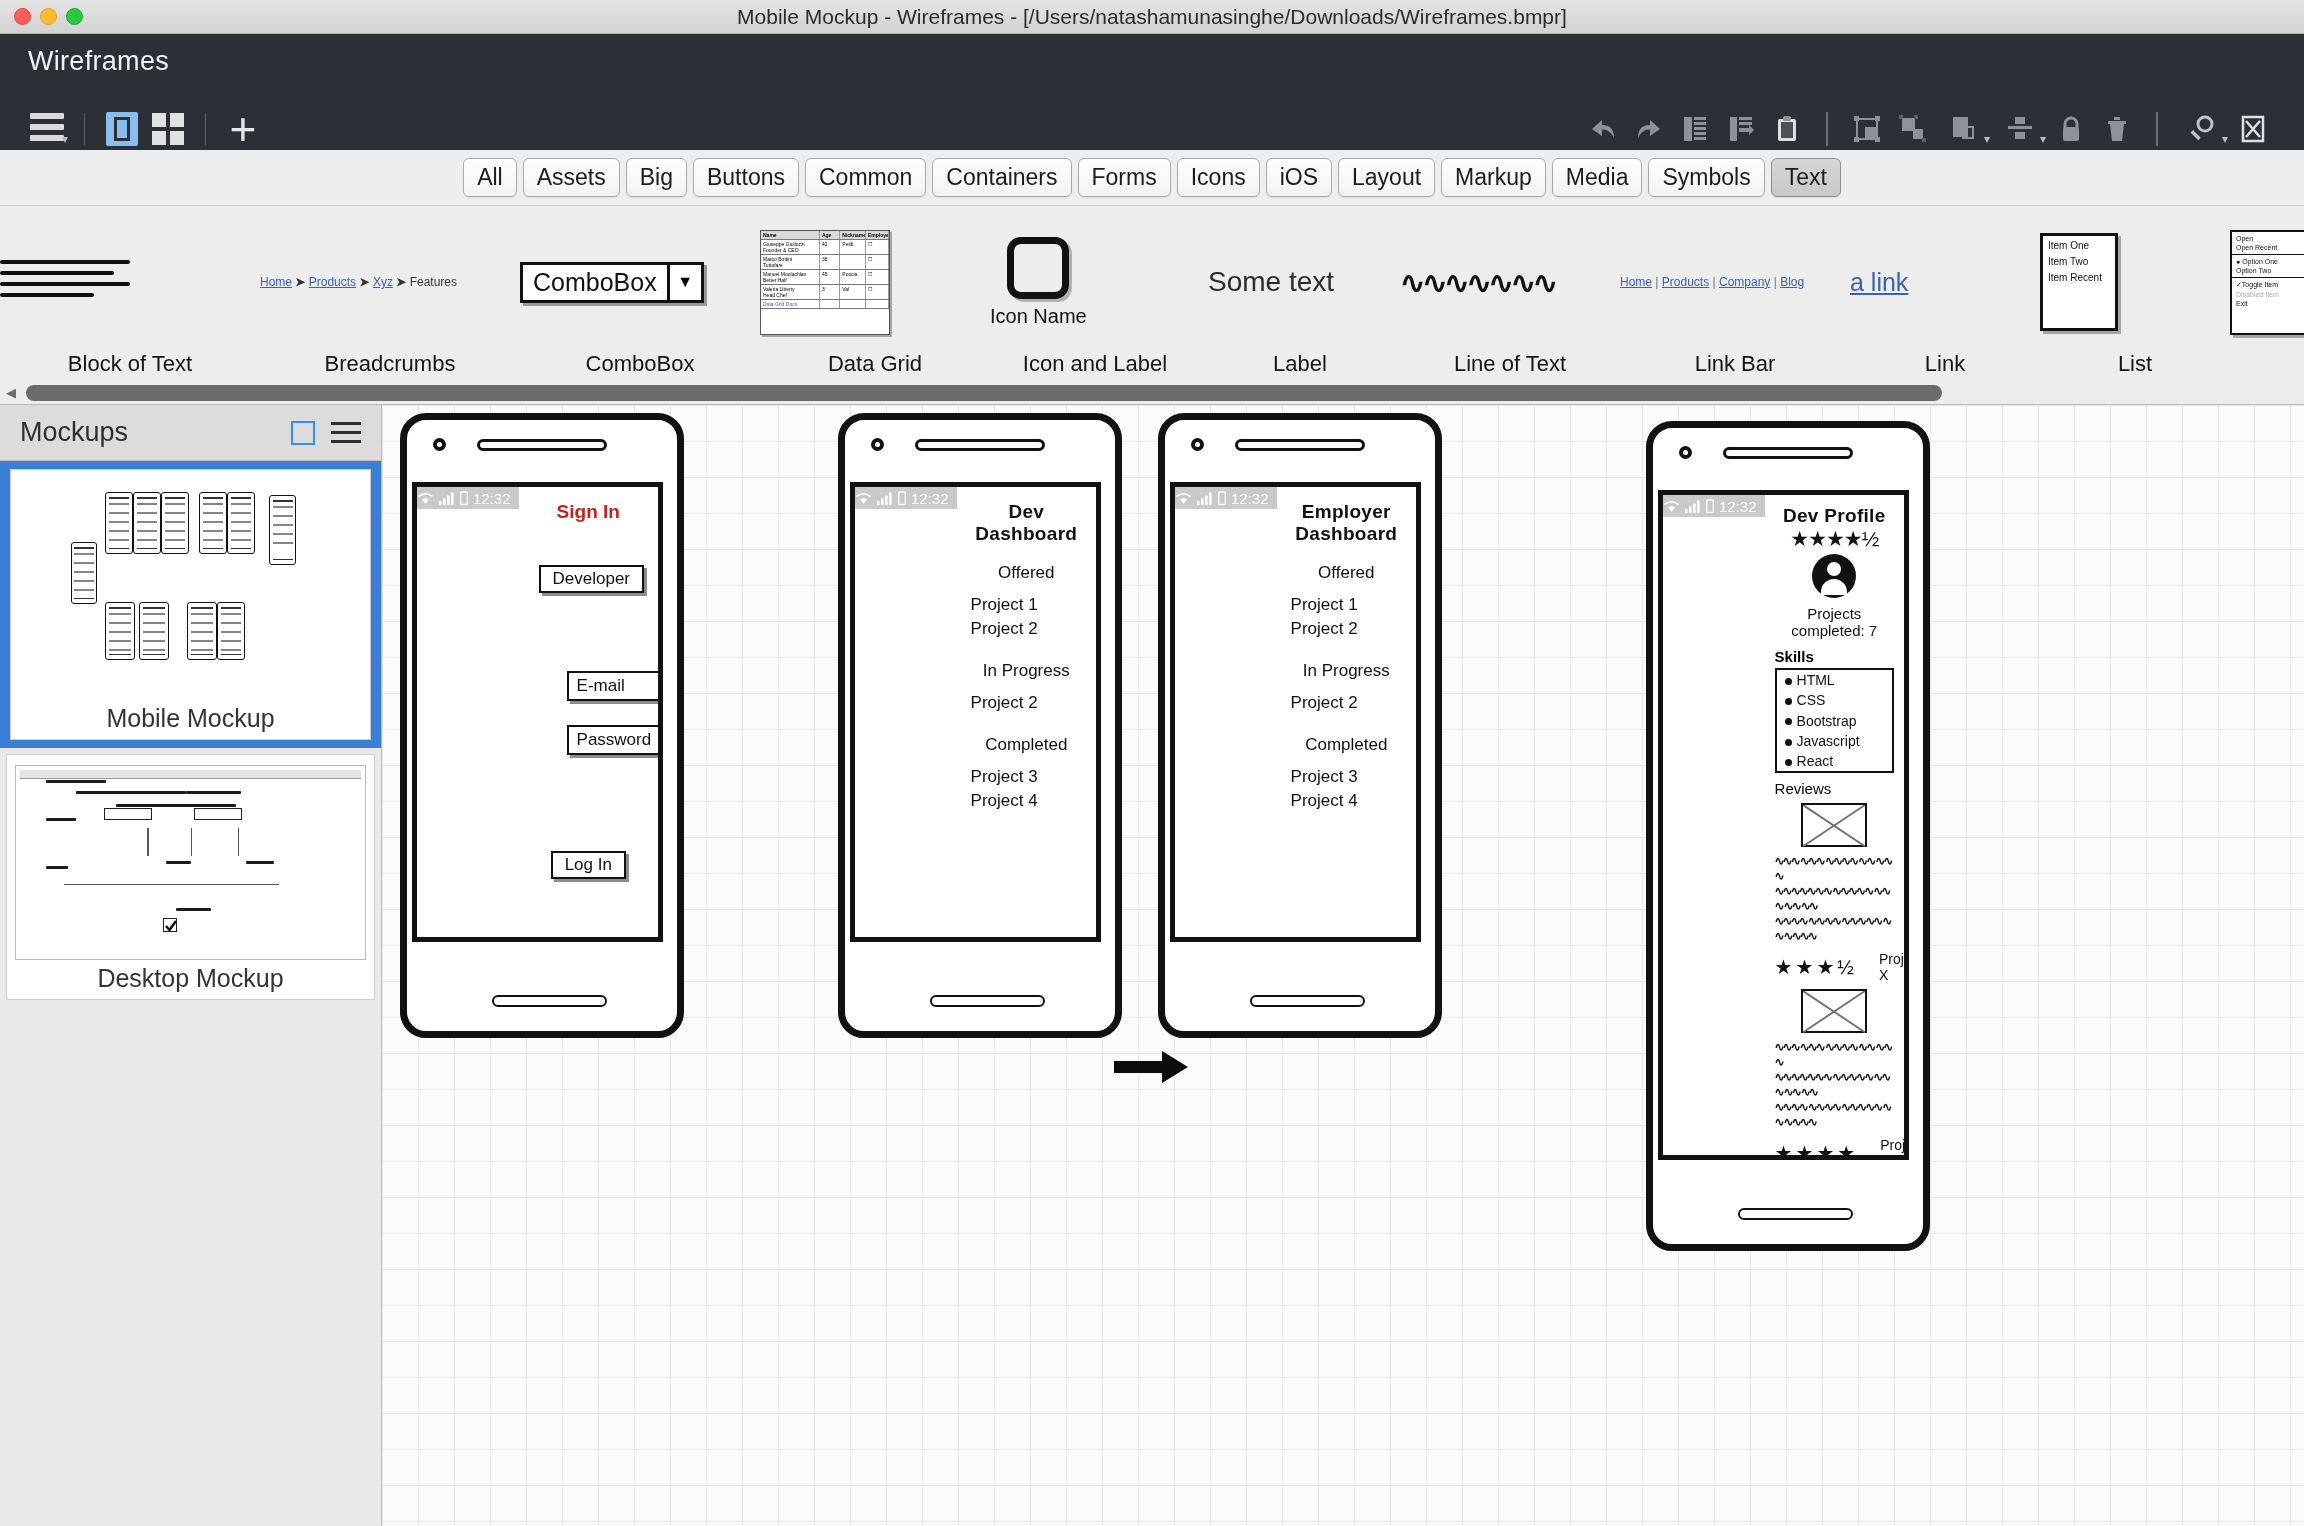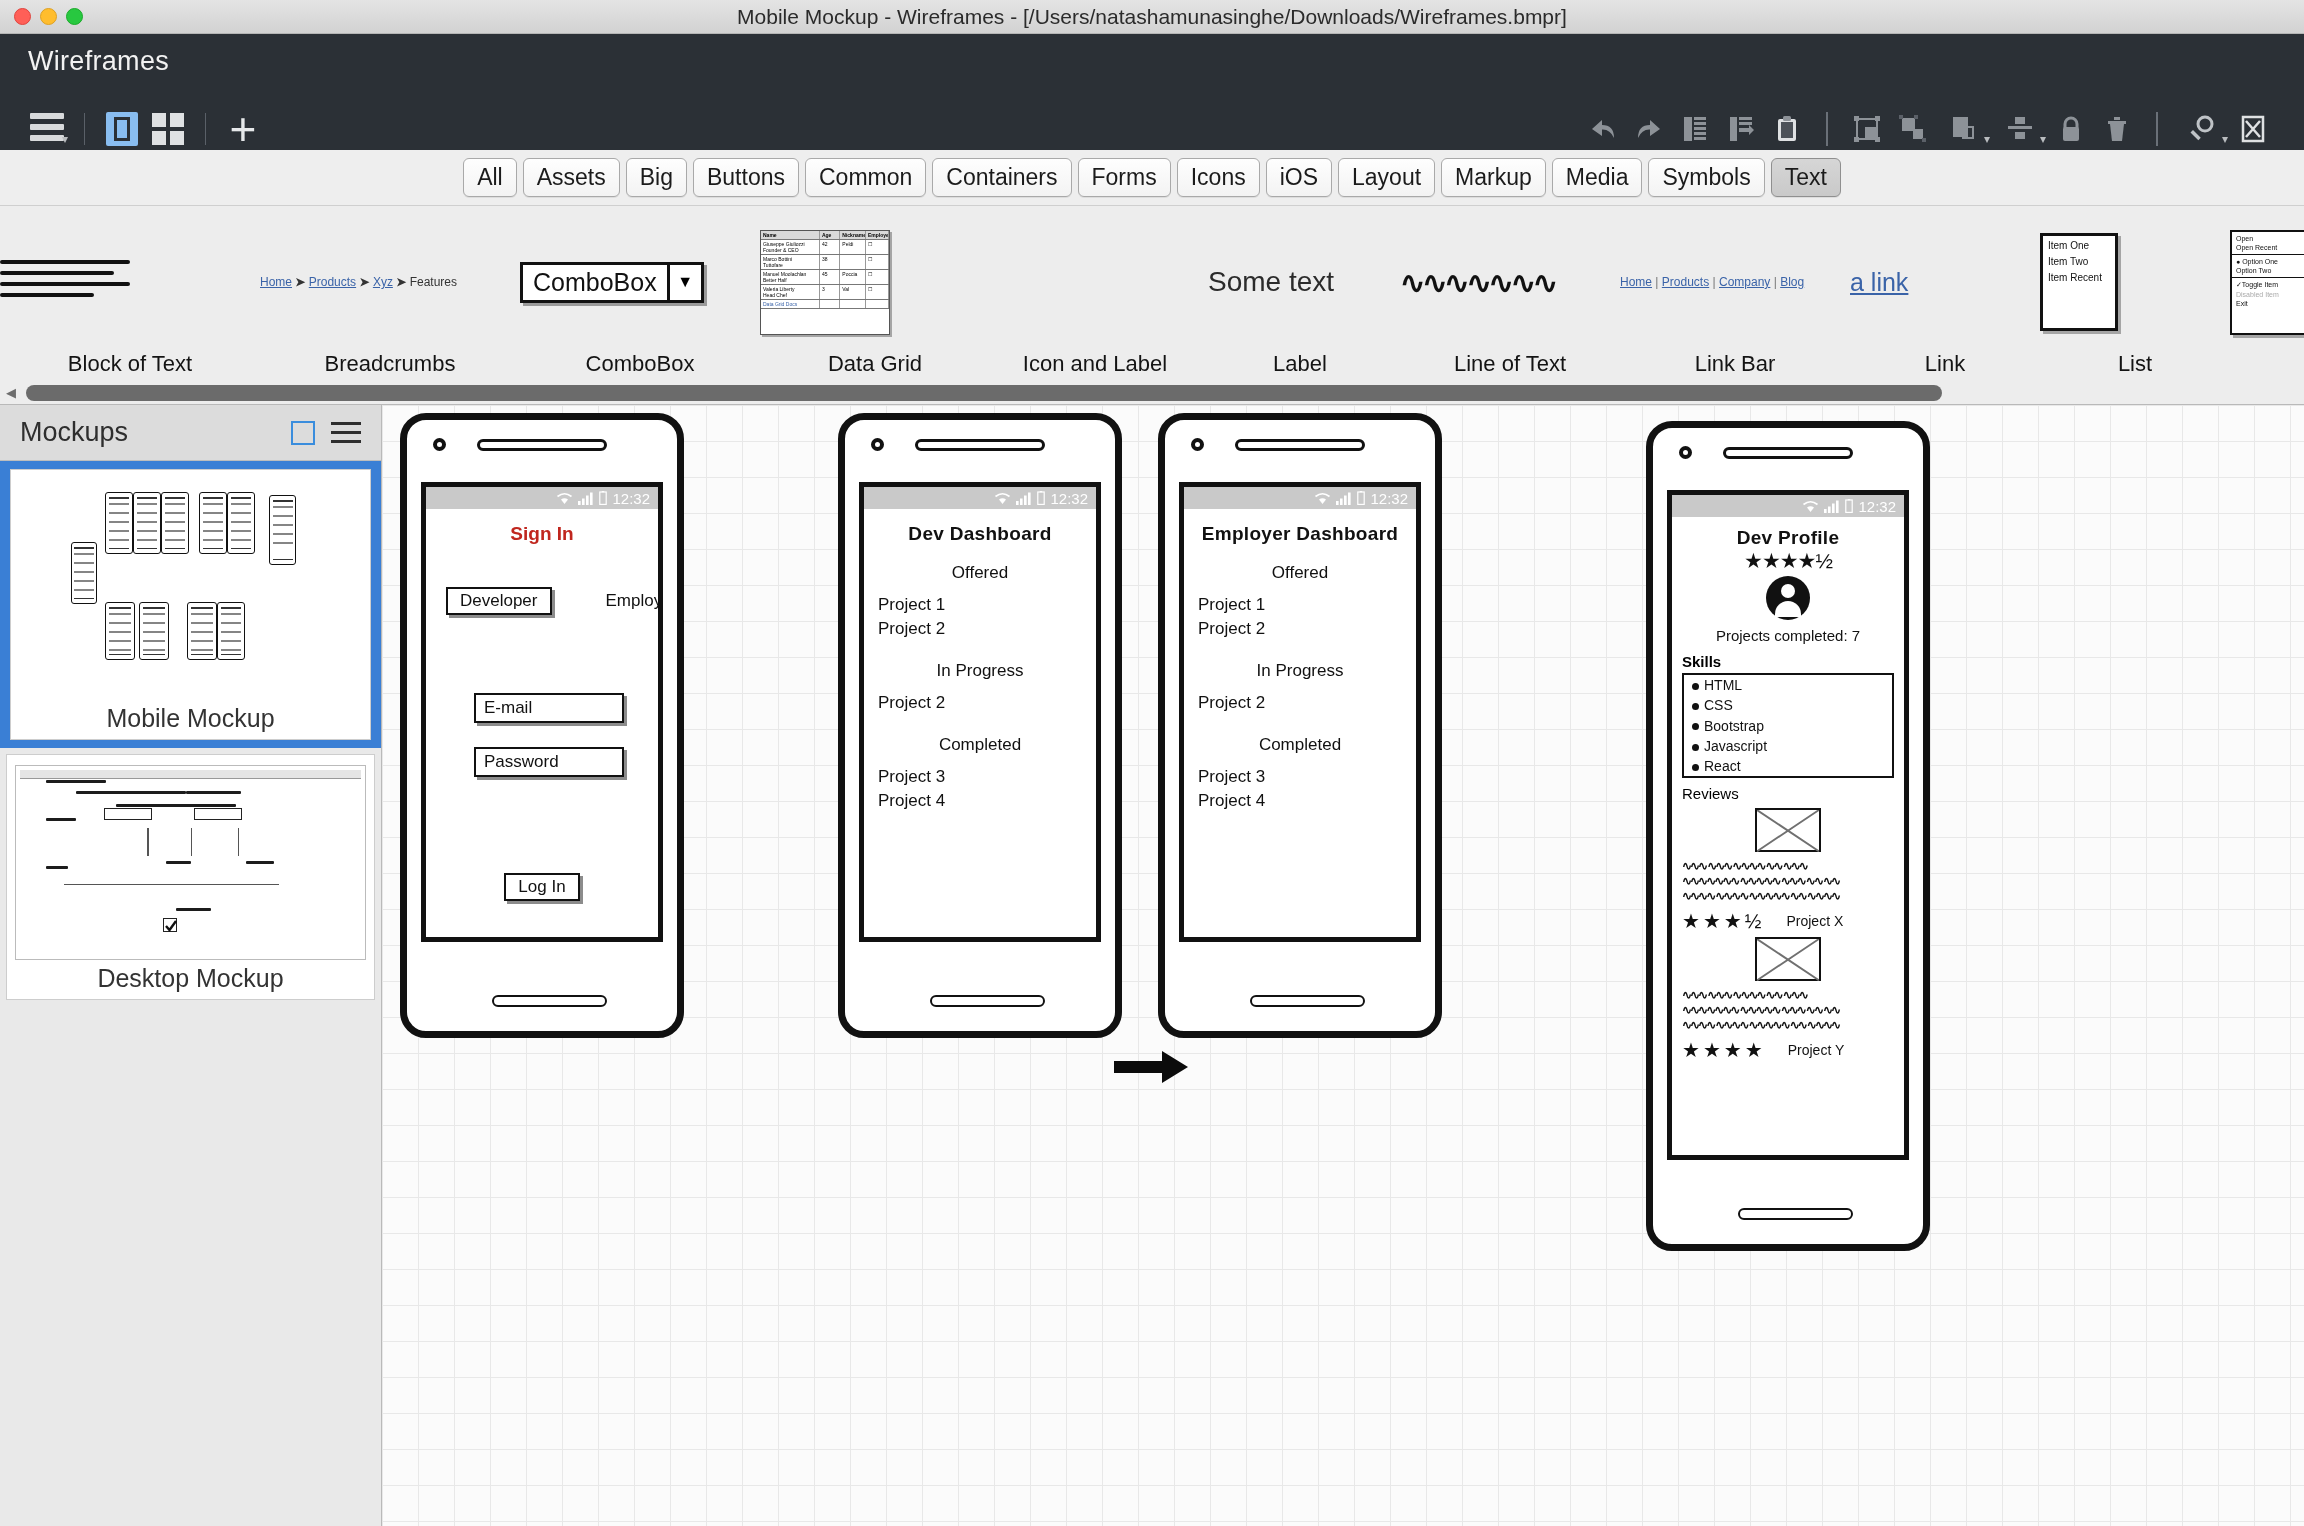--- a/index.html
+++ b/index.html
@@ -223,23 +223,23 @@
 
   
   .phone {
     position:absolute; background:#fff;
     border: 7px solid #111; border-radius: 26px;
   }
   .phone .cam { position:absolute; width:13px; height:13px; border:4px solid #111; border-radius:50%; top:18px; left:26px; }
   .phone .spk { position:absolute; height:12px; border:3px solid #111; border-radius:7px; top:19px; }
   .phone .homebar { position:absolute; height:12px; border:2.5px solid #111; border-radius:7px; bottom:24px; }
   .screen {
-    position:absolute; left:14px; right:14px; background:#fff;
+    position:absolute; left:5px; right:14px; background:#fff;
     border:5px solid #111;
-    display:flex; flex-direction:column;
+    display:flex; 
   }
   .statusbar {
     background:#c9c9c9; height:22px; display:flex; align-items:center;
     justify-content:flex-end; padding-right:8px; gap:5px;
     color:#fff; font-size:15px;
   }
   .statusbar svg { display:block; }
   .scr-body { flex:1; position:relative; padding: 8px 14px; overflow:hidden; }
 
   .wf-title { text-align:center; font-weight:bold; font-size:19px; color:#111; letter-spacing:.3px; }
@@ -500,20 +500,26 @@
             <span class="c1">Data Grid Docs</span>
             <span class="c2"></span>
             <span class="c3"></span>
             <span class="c4"></span>
           </div>
         </div>
       </div>
       <div class="pal-label">Data Grid</div>
     </div>
     <div class="pal-item" style="width: 210px;">
+      <div class="pal-preview">
+        <div class="iconlbl">
+          <div class="box"></div>
+          <div class="nm">Icon Name</div>
+        </div>
+      </div>
       <div class="pal-label">Icon and Label</div>
     </div>
     <div class="pal-item" style="width: 200px;">
       <div class="pal-preview">
         <div class="sometext">Some text</div>
       </div>
       <div class="pal-label">Label</div>
     </div>
     <div class="pal-item" style="width: 220px;">
       <div class="pal-preview">

